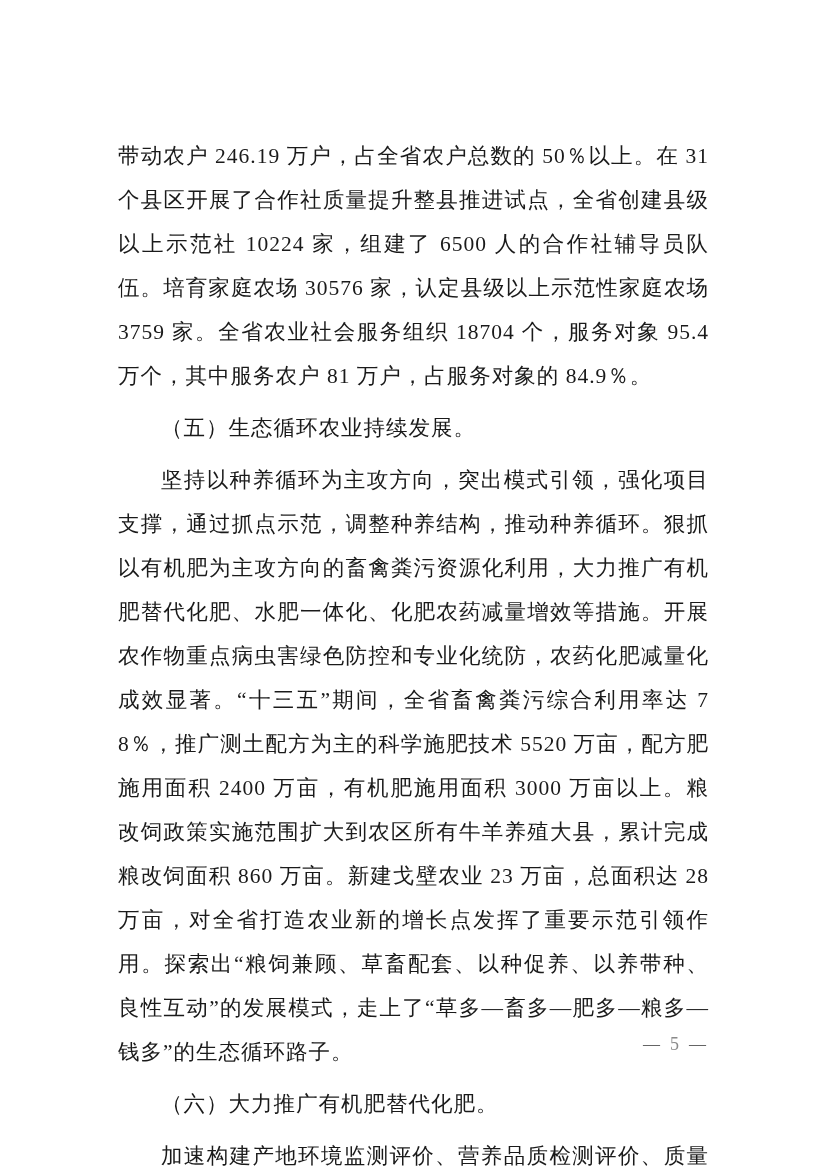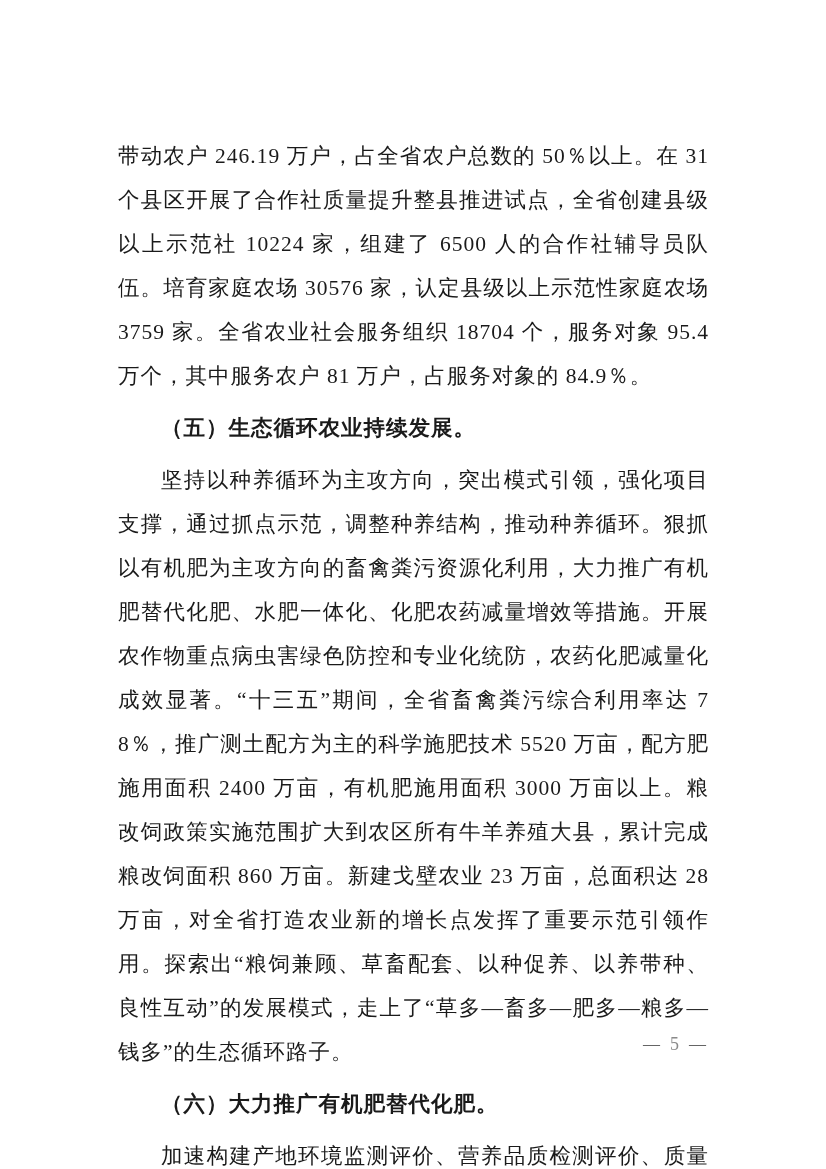--- a/index.html
+++ b/index.html
@@ -29,21 +29,21 @@
     letter-spacing: 1px;
     text-align: justify;
     text-justify: inter-ideograph;
     word-break: break-all;
   }
   .para.indent {
     text-indent: 2em;
   }
   .para.heading {
     text-indent: 2em;
-    font-weight: bold;
+    font-weight: normal;
   }
   .page-footer {
     position: absolute;
     right: 118px;
     top: 1032px;
     font-size: 17px;
     line-height: 24px;
     letter-spacing: 2px;
     display: flex;
     align-items: center;

